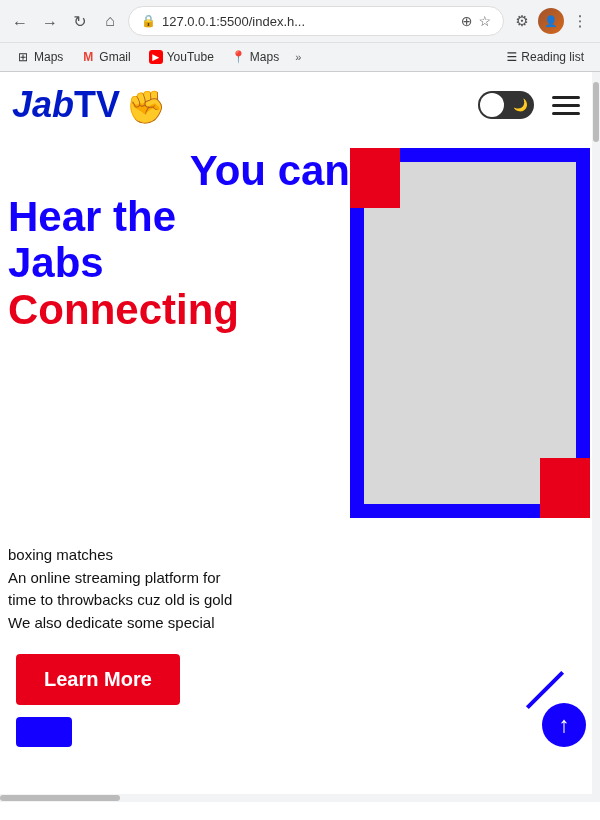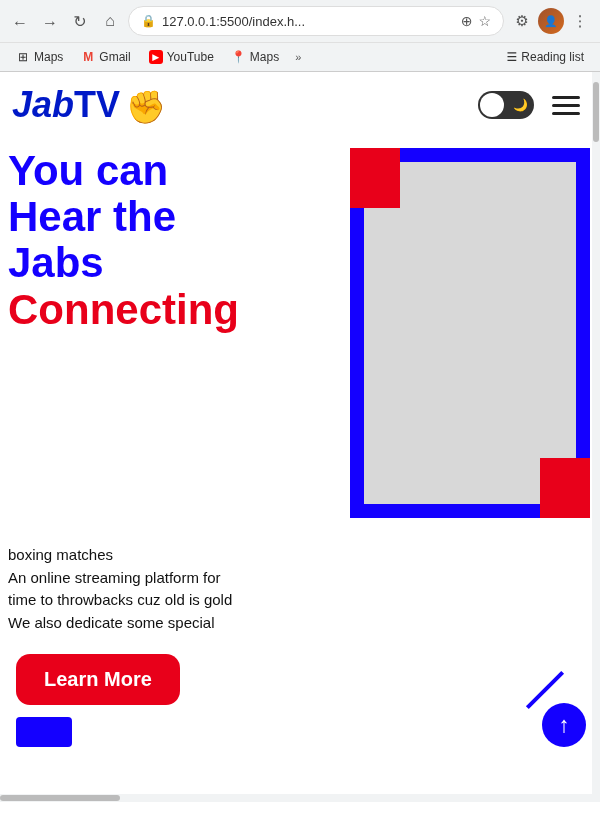--- a/index.html
+++ b/index.html
@@ -168,21 +168,21 @@
     
     .hero {
       display: flex;
       padding: 10px 0 0 0;
       position: relative;
     }
     .hero-text {
       padding: 0 0 0 8px;
       flex: 1;
     }
-    .hero-heading-you { color: #1400ff; font-size: 42px; font-weight: 900; line-height: 1.1; }
+    .hero-heading-you { color: #1400ff; font-size: 42px; font-weight: 900; line-height: 1.1; text-align: right; }
     .hero-heading-hear { color: #1400ff; font-size: 42px; font-weight: 900; line-height: 1.1; }
     .hero-heading-jabs { color: #1400ff; font-size: 42px; font-weight: 900; line-height: 1.1; }
     .hero-heading-connecting { color: #e8001a; font-size: 42px; font-weight: 900; line-height: 1.1; }
 
     .hero-image-container {
       width: 250px;
       height: 380px;
       flex-shrink: 0;
       position: relative;
       margin-right: 0;
@@ -231,21 +231,21 @@
 
     
     .learn-more-btn {
       margin: 20px 8px 0 8px;
       display: inline-block;
       background: #e8001a;
       color: #fff;
       font-size: 20px;
       font-weight: 700;
       padding: 14px 28px;
-      border-radius: 14px;
+      border-radius: 4px;
       cursor: pointer;
       border: none;
     }
 
     
     .blue-btn-partial {
       margin: 12px 8px 0 8px;
       display: inline-block;
       background: #1400ff;
       color: #fff;

